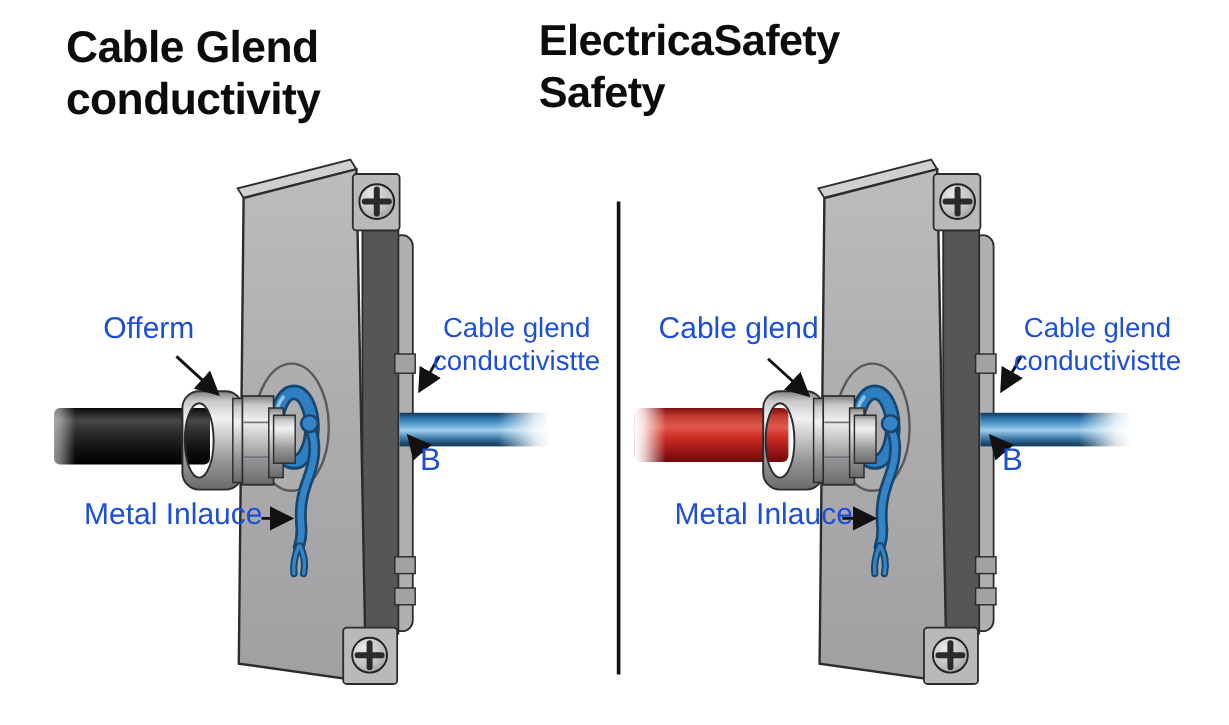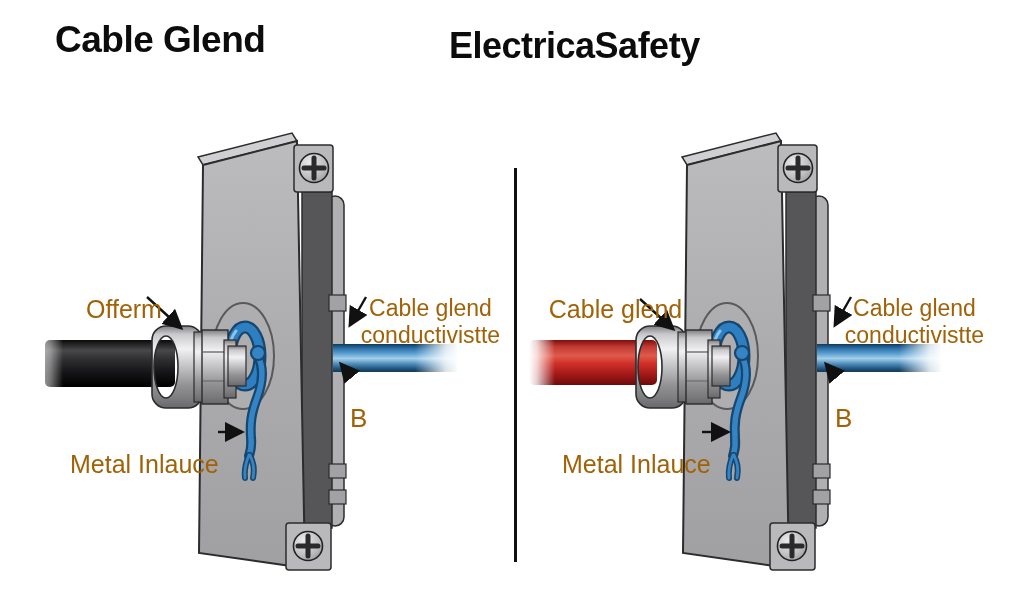--- a/index.html
+++ b/index.html
@@ -4,22 +4,22 @@
 <style>
   html,body{margin:0;padding:0;background:#fff;}
   .stage{
     position:relative;width:1024px;height:604px;background:#ffffff;
     font-family:"Liberation Sans",sans-serif;overflow:hidden;color:#111;
   }
   .stage svg{position:absolute;left:0;top:0;}
   .title{position:absolute;font-weight:700;color:#0c0c0c;letter-spacing:-0.5px;line-height:43px;font-size:37px;white-space:nowrap;}
   #title-left{left:55px;top:18px;}
   #title-vs{left:344px;top:36px;font-size:48px;line-height:52px;}
-  #title-right{left:449px;top:24px;font-size:36px;}
-  .lbl{position:absolute;color:#a16207;font-size:23px;white-space:nowrap;line-height:27px;margin-top:35px;}
+  #title-right{left:449px;top:12px;font-size:36px;}
+  .lbl{position:absolute;color:#1d4ed8;font-size:23px;white-space:nowrap;line-height:27px;}
   .lbl.center{text-align:center;}
   #lbl-offerm{left:86px;top:261px;font-size:25px;}
   #lbl-cond-left{left:338px;top:260px;width:185px;}
   #lbl-b-left{left:350px;top:370px;font-size:26px;}
   #lbl-metal-left{left:70px;top:416px;font-size:25px;}
   #lbl-gland-right{left:538px;top:261px;width:155px;font-size:25px;}
   #lbl-cond-right{left:822px;top:260px;width:185px;}
   #lbl-b-right{left:835px;top:370px;font-size:26px;}
   #lbl-metal-right{left:562px;top:416px;font-size:25px;}
 </style>
@@ -165,23 +165,25 @@
       <path d="M218,432 L242,432" marker-end="url(#ah)"></path>
       <path d="M640,299 L673,329" marker-end="url(#ah)"></path>
       <path d="M851,297 L835,325" marker-end="url(#ah)"></path>
       <path d="M837,377 L826,364" marker-end="url(#ah)"></path>
       <path d="M702,432 L728,432" marker-end="url(#ah)"></path>
     </g>
   </svg>
 
   <div class="title" id="title-left">
     <div>Cable Glend</div>
+    <div>conductivity</div>
   </div>
   <div class="title" id="title-right">
     <div>ElectricaSafety</div>
+    <div>Safety</div>
   </div>
 
   <div class="lbl" id="lbl-offerm">Offerm</div>
   <div class="lbl center" id="lbl-cond-left">
     <div>Cable glend</div>
     <div>conductivistte</div>
   </div>
   <div class="lbl" id="lbl-b-left">B</div>
   <div class="lbl" id="lbl-metal-left">Metal Inlauce</div>
 

